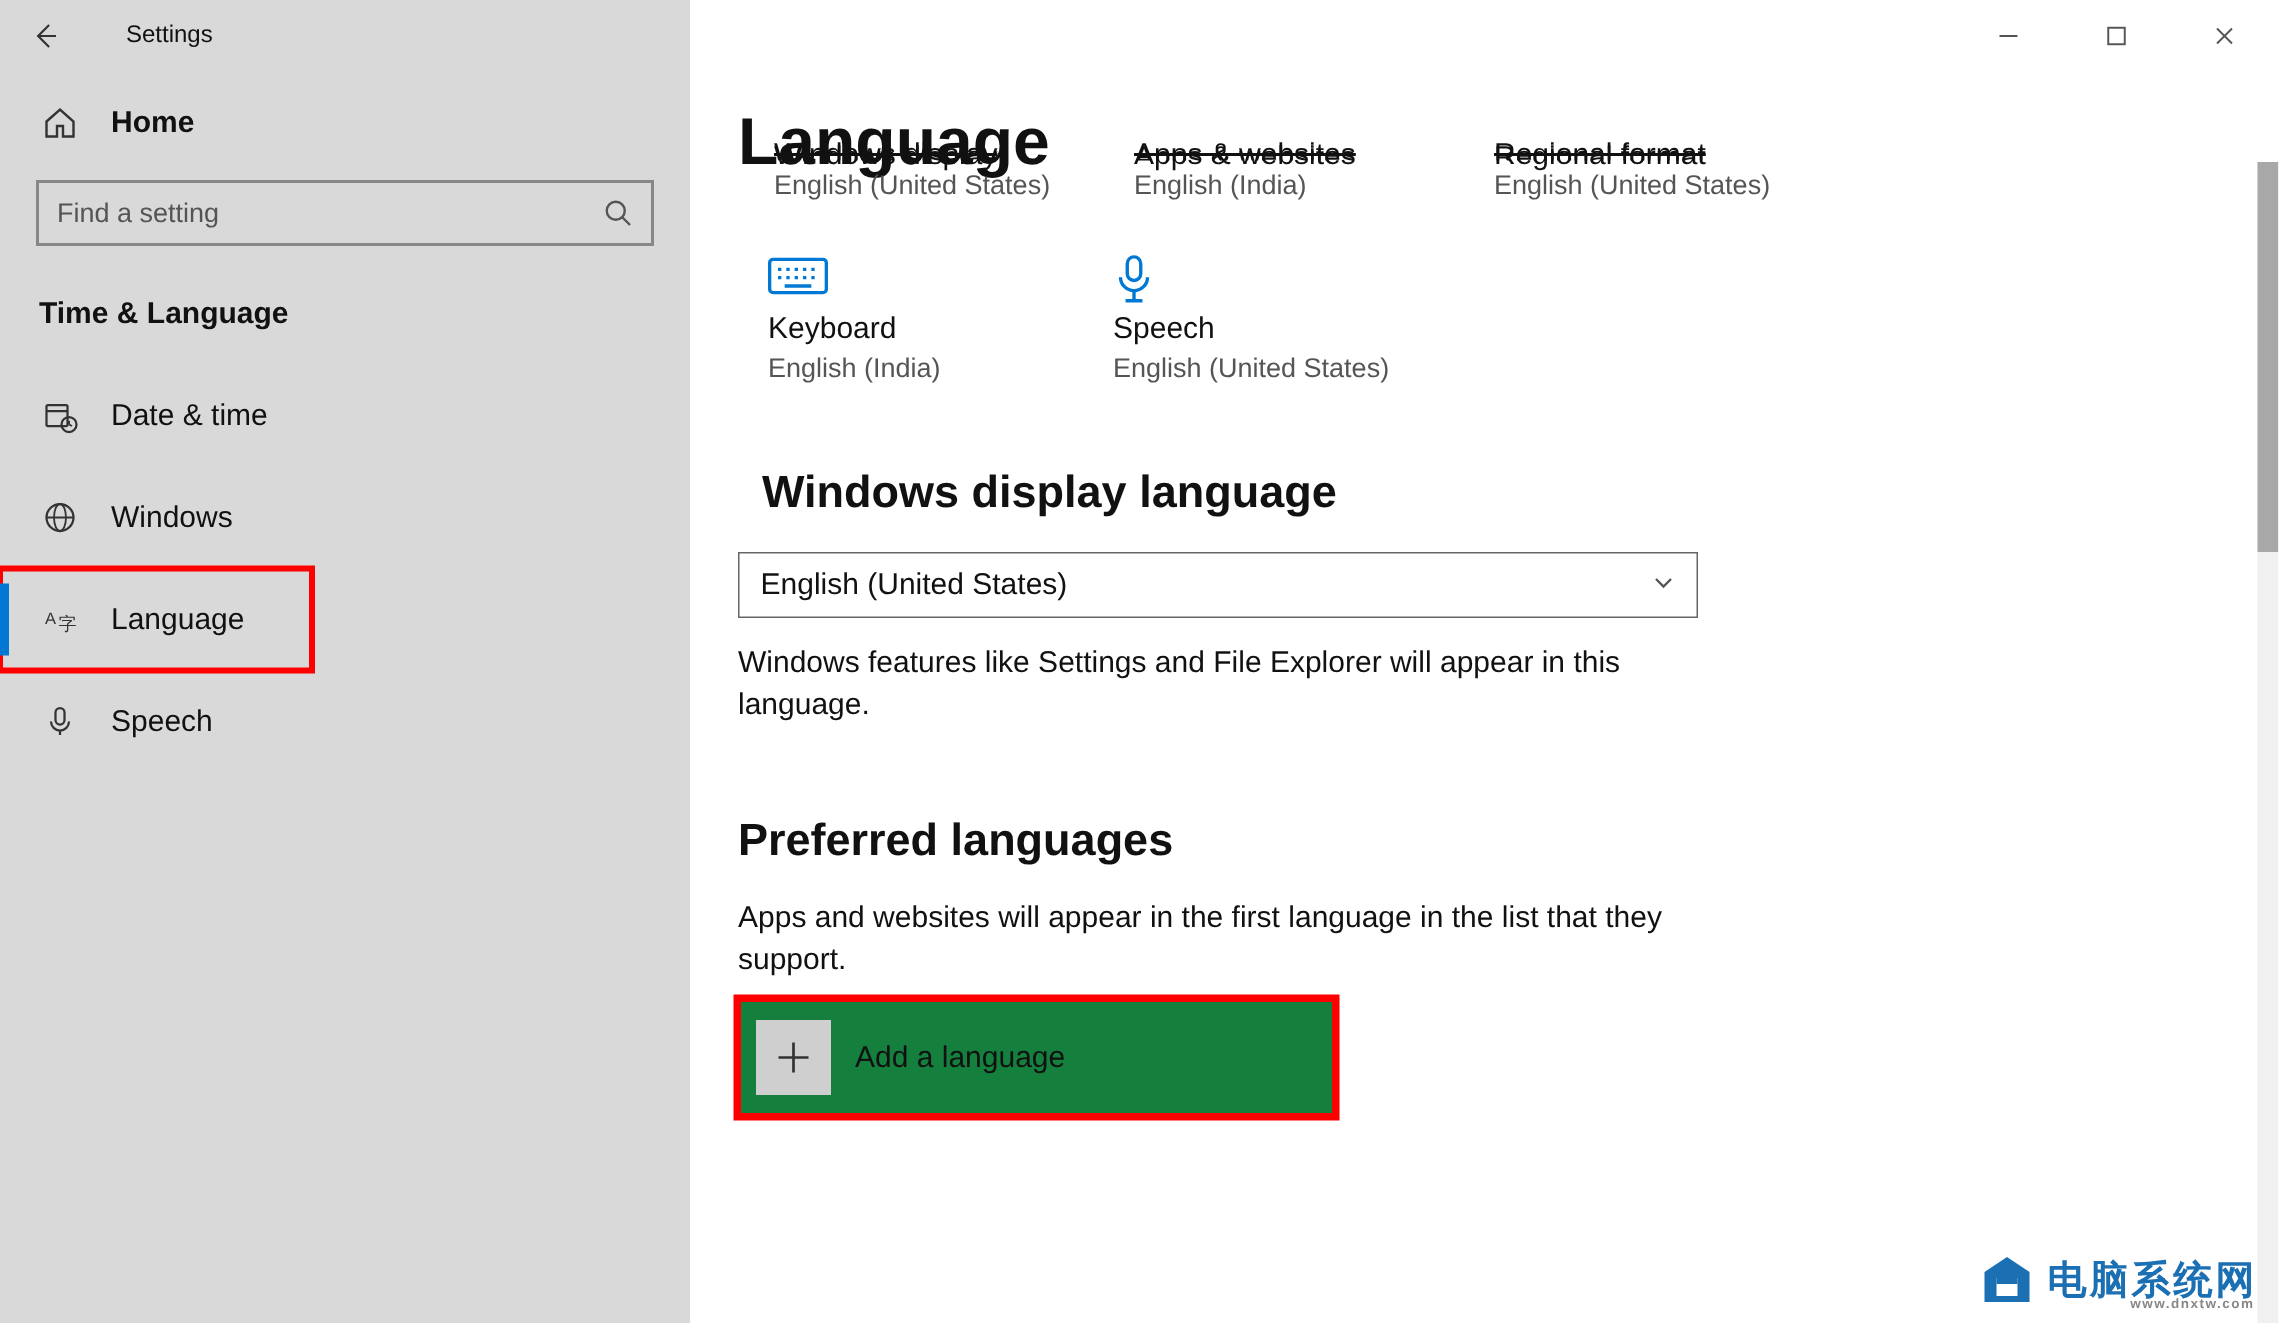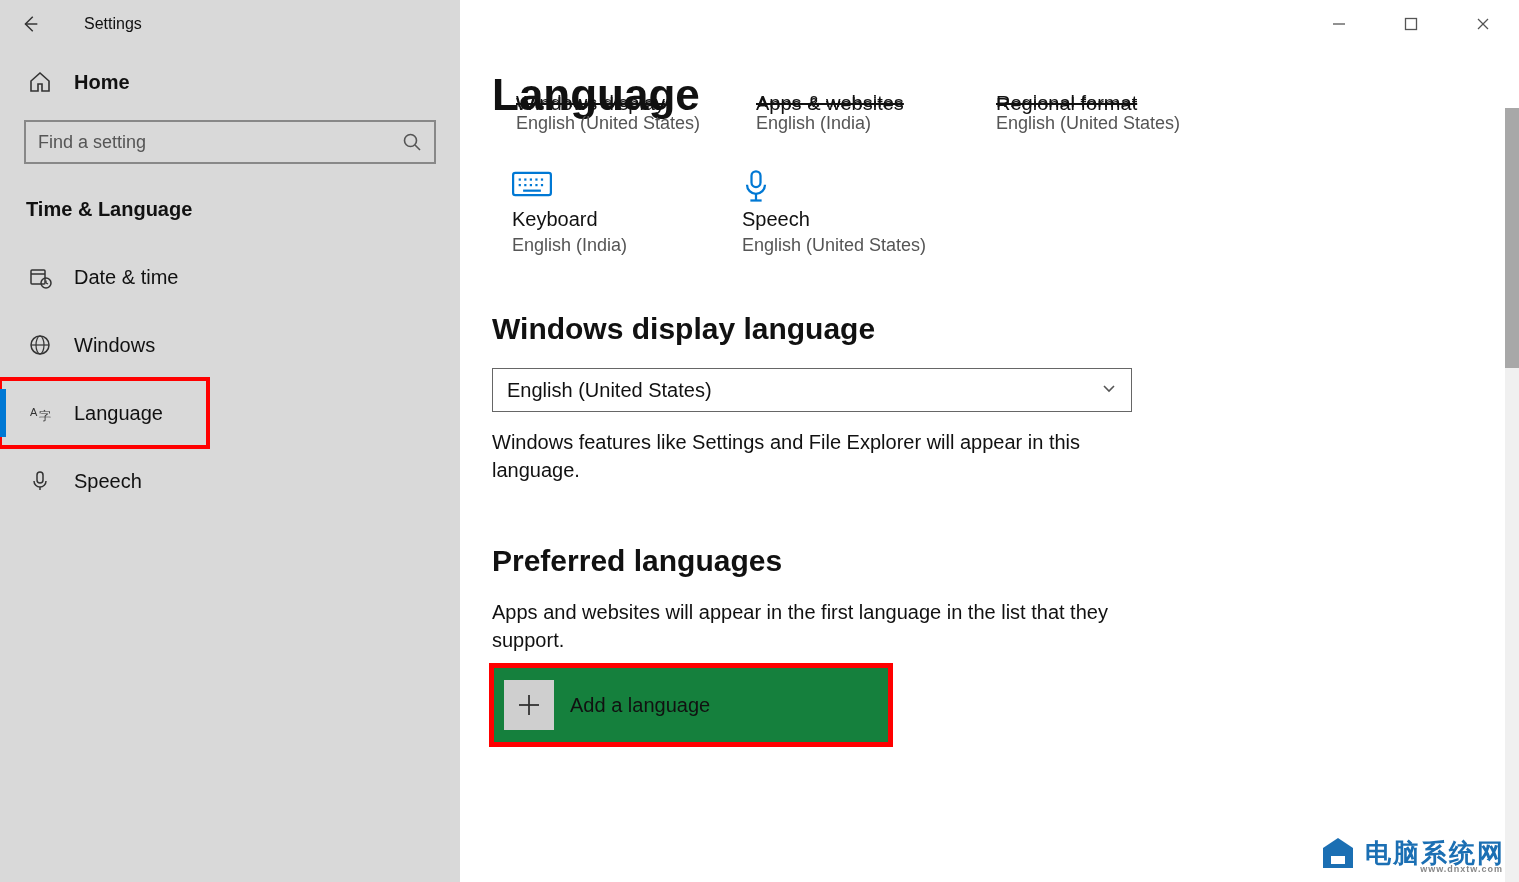--- a/index.html
+++ b/index.html
@@ -41,21 +41,21 @@
   .main { flex: 1; height: 100%; overflow: hidden; padding: 70px 0 0 32px; position: relative; }
   .page-title { font-size: 44px; font-weight: 600; color: #111; margin-bottom: 6px; }
   .tile { width: 190px; }
   .tile-iconwrap { height: 44px; display:flex; align-items:center; }
   .tile-icon { width: 36px; height: 30px; color: #0078d4; }
   .tile-title { font-size: 20px; color: #111; margin-top: 2px; }
   .tile-sub { font-size: 18px; color: #555; margin-top: 4px; }
 
   .tiles-row2 { display: flex; gap: 40px; margin-left: 20px; margin-top: 28px; }
 
-  .section-title { font-size: 30px; font-weight: 600; color: #111; margin-top: 56px; margin-left: 0; }
+  .section-title { font-size: 30px; font-weight: 600; color: #111; margin-top: 56px; margin-left: 16px; }
 
   .dropdown { width: 640px; height: 44px; border: 1px solid #666; margin-top: 22px; display:flex; align-items:center; justify-content:space-between; padding: 0 14px; background:#fff; }
   .dropdown-label { font-size: 20px; color:#111; }
   .dropdown .chev { color:#555; }
 
   .desc { font-size: 20px; color:#111; margin-top: 16px; max-width: 640px; line-height: 1.4; }
 
   .section-title2 { font-size: 30px; font-weight: 600; color: #111; margin-top: 60px; }
 
   .add-lang-row { width: 650px; background:#15803d; display:flex; align-items:center; padding: 10px 12px; margin-top: 12px; gap: 16px; }

